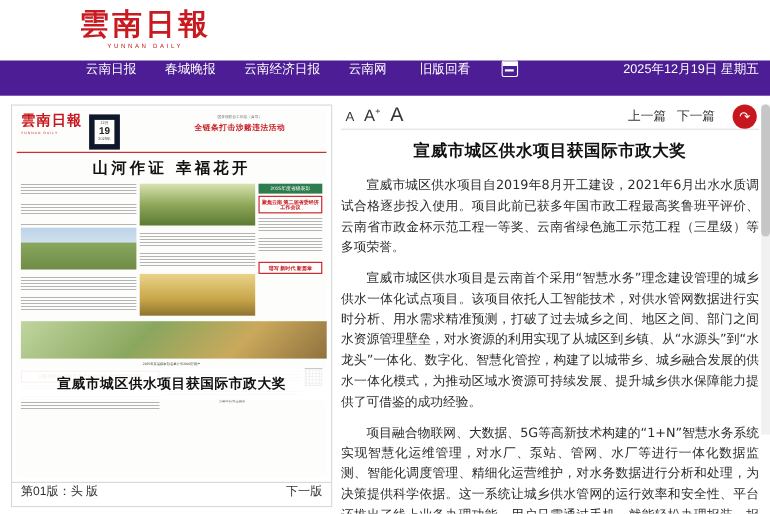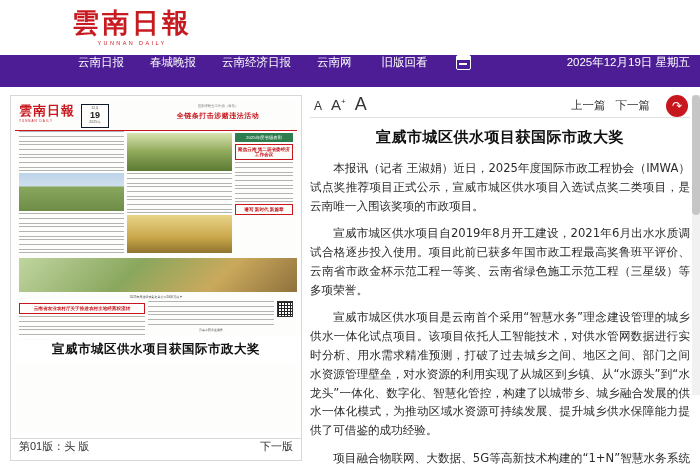--- a/index.html
+++ b/index.html
@@ -117,21 +117,21 @@
     padding: 4px 4px 2px 4px;
     border-bottom: 1px solid #c7161d;
   }
   .pp-logo {
     font-family: "DejaVu Serif", serif;
     font-size: 13px; font-weight: bold; color: #c7161d;
     letter-spacing: 1px; line-height: 1;
   }
   .pp-logo-en { font-size: 3px; color: #c7161d; letter-spacing: 1px; margin-top:2px;}
   .pp-date-box {
-    border: 1px solid #0f172a;
+    border: 5px solid #0f172a;
     font-size: 3.5px; color: #555;
     padding: 1px 2px; margin-left: 6px; line-height: 1.5;
     width: 28px; text-align:center;
   }
   .pp-date-num { font-size: 9px; font-weight: bold; color:#222; line-height:1;}
   .pp-headbar {
     margin-left: auto;
     width: 150px;
   }
   .pp-subline { font-size:3.4px; color:#777; text-align:center; line-height:1.4;}
@@ -313,20 +313,21 @@
               <div>12月</div>
               <div class="pp-date-num">19</div>
               <div>2025年</div>
             </div>
             <div class="pp-headbar">
               <div class="pp-subline">国务院联合工作组（督导）</div>
               <div class="pp-redhead">全链条打击涉赌违法活动</div>
             </div>
           </div>
 
+          <div class="pp-main-title">山河作证 幸福花开</div>
 
           <div class="pp-cols">
             <div class="pp-col">
               <div class="pp-textblock"></div>
               <div class="pp-img sky"></div>
               <div class="pp-textblock"></div>
             </div>
             <div class="pp-col">
               <div class="pp-img green"></div>
               <div class="pp-textblock"></div>
@@ -375,21 +376,20 @@
         </div>
         <div class="prevnext">
           <span>上一篇</span>
           <span>下一篇</span>
         </div>
         <div class="red-circle">↷</div>
       </div>
 
       <div class="article">
         <div class="art-title">宣威市城区供水项目获国际市政大奖</div>
-        <p class="art-p">本报讯（记者 王淑娟）近日，2025年度国际市政工程协会（IMWA）试点奖推荐项目正式公示，宣威市城区供水项目入选试点奖二类项目，是云南唯一入围该奖项的市政项目。</p>
         <p class="art-p">宣威市城区供水项目自2019年8月开工建设，2021年6月出水水质调试合格逐步投入使用。项目此前已获多年国市政工程最高奖鲁班平评价、云南省市政金杯示范工程一等奖、云南省绿色施工示范工程（三星级）等多项荣誉。</p>
         <p class="art-p">宣威市城区供水项目是云南首个采用“智慧水务”理念建设管理的城乡供水一体化试点项目。该项目依托人工智能技术，对供水管网数据进行实时分析、用水需求精准预测，打破了过去城乡之间、地区之间、部门之间水资源管理壁垒，对水资源的利用实现了从城区到乡镇、从“水源头”到“水龙头”一体化、数字化、智慧化管控，构建了以城带乡、城乡融合发展的供水一体化模式，为推动区域水资源可持续发展、提升城乡供水保障能力提供了可借鉴的成功经验。</p>
         <p class="art-p">项目融合物联网、大数据、5G等高新技术构建的“1+N”智慧水务系统实现智慧化运维管理，对水厂、泵站、管网、水厂等进行一体化数据监测、智能化调度管理、精细化运营维护，对水务数据进行分析和处理，为决策提供科学依据。这一系统让城乡供水管网的运行效率和安全性、平台还推出了线上业务办理功能，用户只需通过手机，就能轻松办理报装、报停、水费缴纳等业务，还能随时查看家里的用水趋势、水质等情况，享受到了更加便捷的用水服务。</p>
       </div>
     </div>
 
   </div>
 
   <div class="scroll-rail"></div>
   <div class="scroll-thumb"></div>

